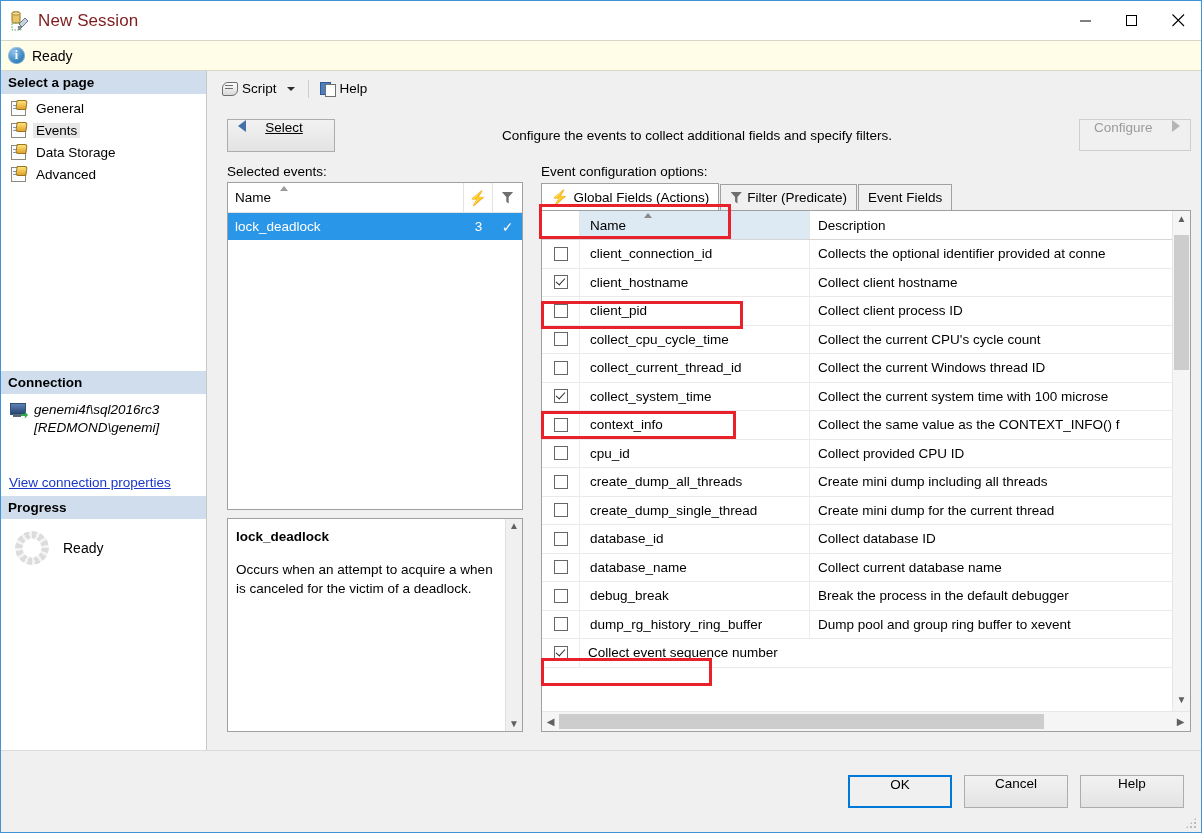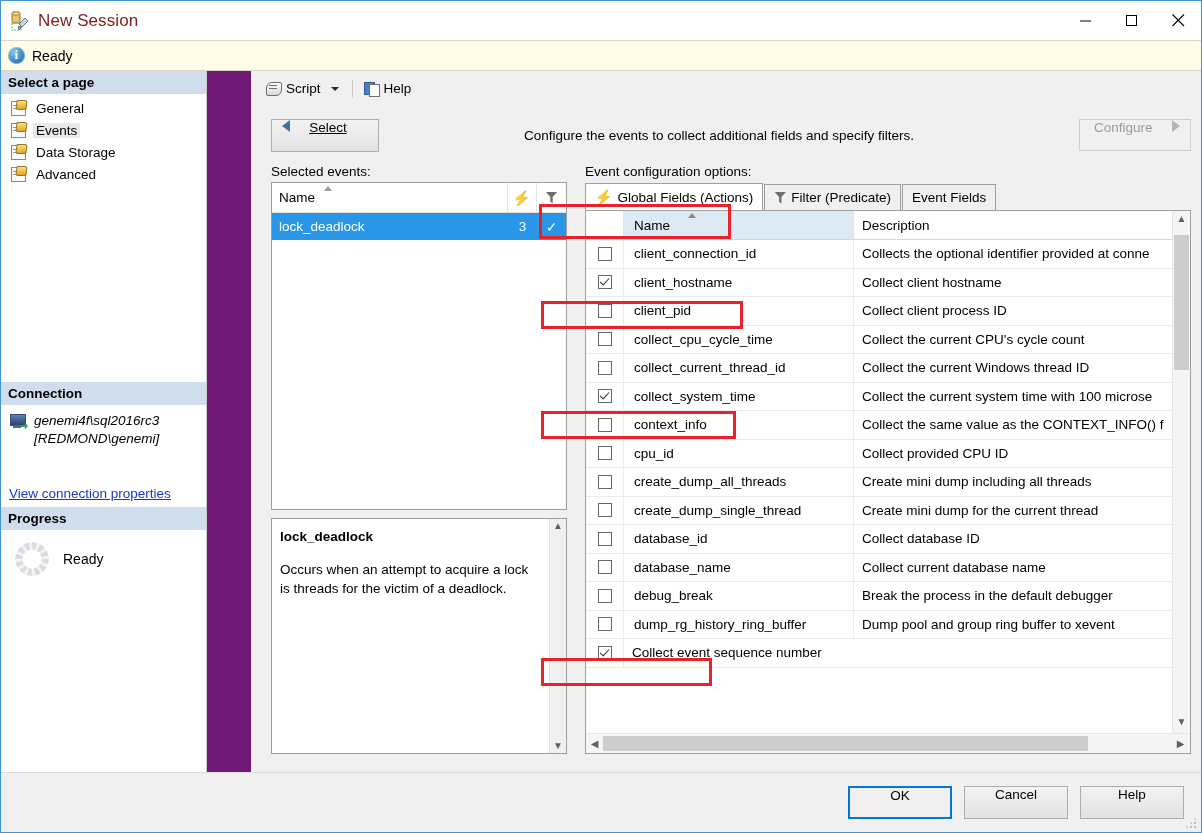--- a/index.html
+++ b/index.html
@@ -87,21 +87,20 @@
     box-shadow: inset 0 0 0 1px rgba(255,255,255,.35);
   }
   #statusstrip .status-label { font-size: 14px; }
 
   
   #bodyrow {
     flex: 1 1 auto;
     display: flex;
     min-height: 0;
     background: #701a75;
-    gap: 44px;
   }
 
   
   #leftpanel {
     width: 206px;
     background: #ffffff;
     border-right: 1px solid #c8c8c8;
     display: flex;
     flex-direction: column;
     flex: 0 0 auto;
@@ -622,21 +621,21 @@
   .hl {
     position: absolute;
     border: 3px solid #e8212a;
     box-sizing: border-box;
     pointer-events: none;
     z-index: 50;
   }
 
   
   #footer {
-    height: 60px;
+    height: 82px;
     flex: 0 0 auto;
     background: #f0f0f0;
     border-top: 1px solid #dcdcdc;
     display: flex;
     align-items: center;
     justify-content: flex-end;
     padding-right: 17px;
     box-sizing: border-box;
     position: relative;
   }
@@ -827,21 +826,21 @@
                 <span class="c-name">lock_deadlock</span>
                 <span class="c-num">3</span>
                 <span class="c-chk">✓</span>
               </div>
             </div>
           </div>
 
           <div id="desc-box">
             <div id="desc-inner">
               <div id="desc-title">lock_deadlock</div>
-              <div id="desc-text">Occurs when an attempt to acquire a lock is threads for the victim of a deadlock.</div>
+              <div id="desc-text">Occurs when an attempt to acquire a when is canceled for the victim of a deadlock.</div>
             </div>
             <div class="vsb">
               <span class="sb-arrow">▲</span>
               <span class="sb-arrow">▼</span>
             </div>
           </div>
           <div style="height:18px"></div>
         </div>
 
         <div id="col-right">

